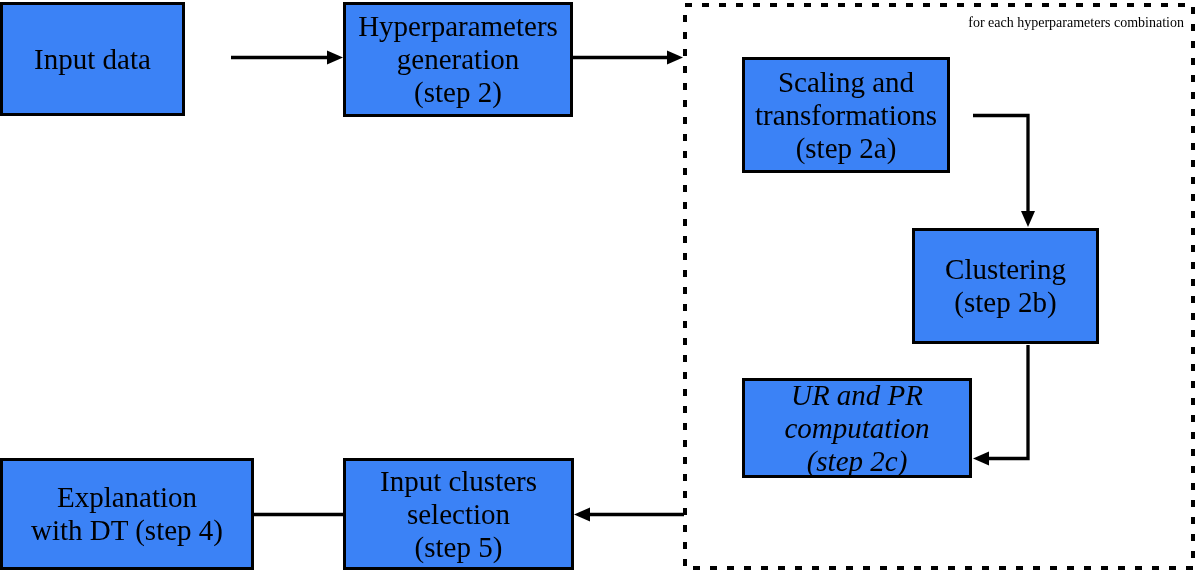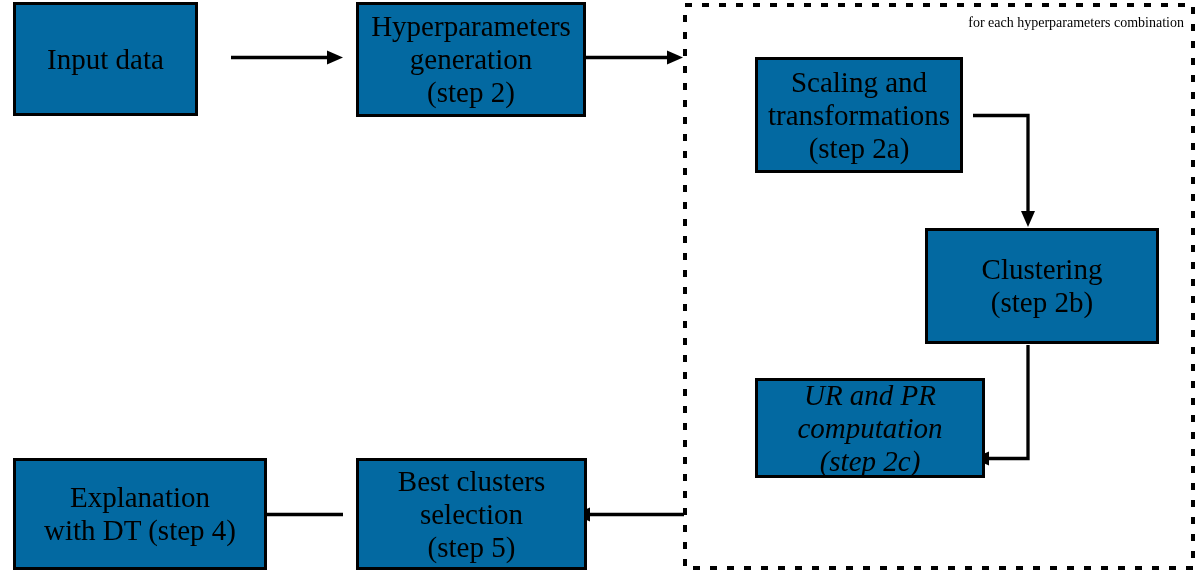--- a/index.html
+++ b/index.html
@@ -14,29 +14,28 @@
   }
   .wires {
     position: absolute;
     left: 0; top: 0;
     width: 1200px; height: 574px;
   }
   .node {
     position: absolute;
     box-sizing: border-box;
     border: 3.5px solid #000000;
-    background: #0369a1;
+    background: #3b82f6;
     display: flex;
     flex-direction: column;
     justify-content: center;
     align-items: center;
     text-align: center;
     font-size: 29px;
     line-height: 33px;
-    margin-left: 13px;
   }
   .node span { display: block; white-space: nowrap; }
   .loop-label {
     position: absolute;
     top: 10px;
     right: 16px;
     font-size: 14px;
     line-height: 26px;
     white-space: nowrap;
   }
@@ -79,33 +78,33 @@
   </div>
 
   <div class="loop-label">for each hyperparameters combination</div>
 
   <div class="node" style="left:742px; top:57px; width:208px; height:116px;">
     <span>Scaling and</span>
     <span>transformations</span>
     <span>(step 2a)</span>
   </div>
 
-  <div class="node" style="left:912px; top:228px; width:234px; height:116px;">
+  <div class="node" style="left:912px; top:228px; width:187px; height:116px;">
     <span>Clustering</span>
     <span>(step 2b)</span>
   </div>
 
   <div class="node" style="left:742px; top:378px; width:230px; height:100px;font-style:italic;">
     <span>UR and PR</span>
     <span>computation</span>
     <span>(step 2c)</span>
   </div>
 
   <div class="node" style="left:343px; top:458px; width:231px; height:112px;">
-    <span>Best clusters</span>
+    <span>Input clusters</span>
     <span>selection</span>
     <span>(step 5)</span>
   </div>
 
   <div class="node" style="left:0px; top:458px; width:254px; height:112px;">
     <span>Explanation</span>
     <span>with DT (step 4)</span>
   </div>
 
 </div>

